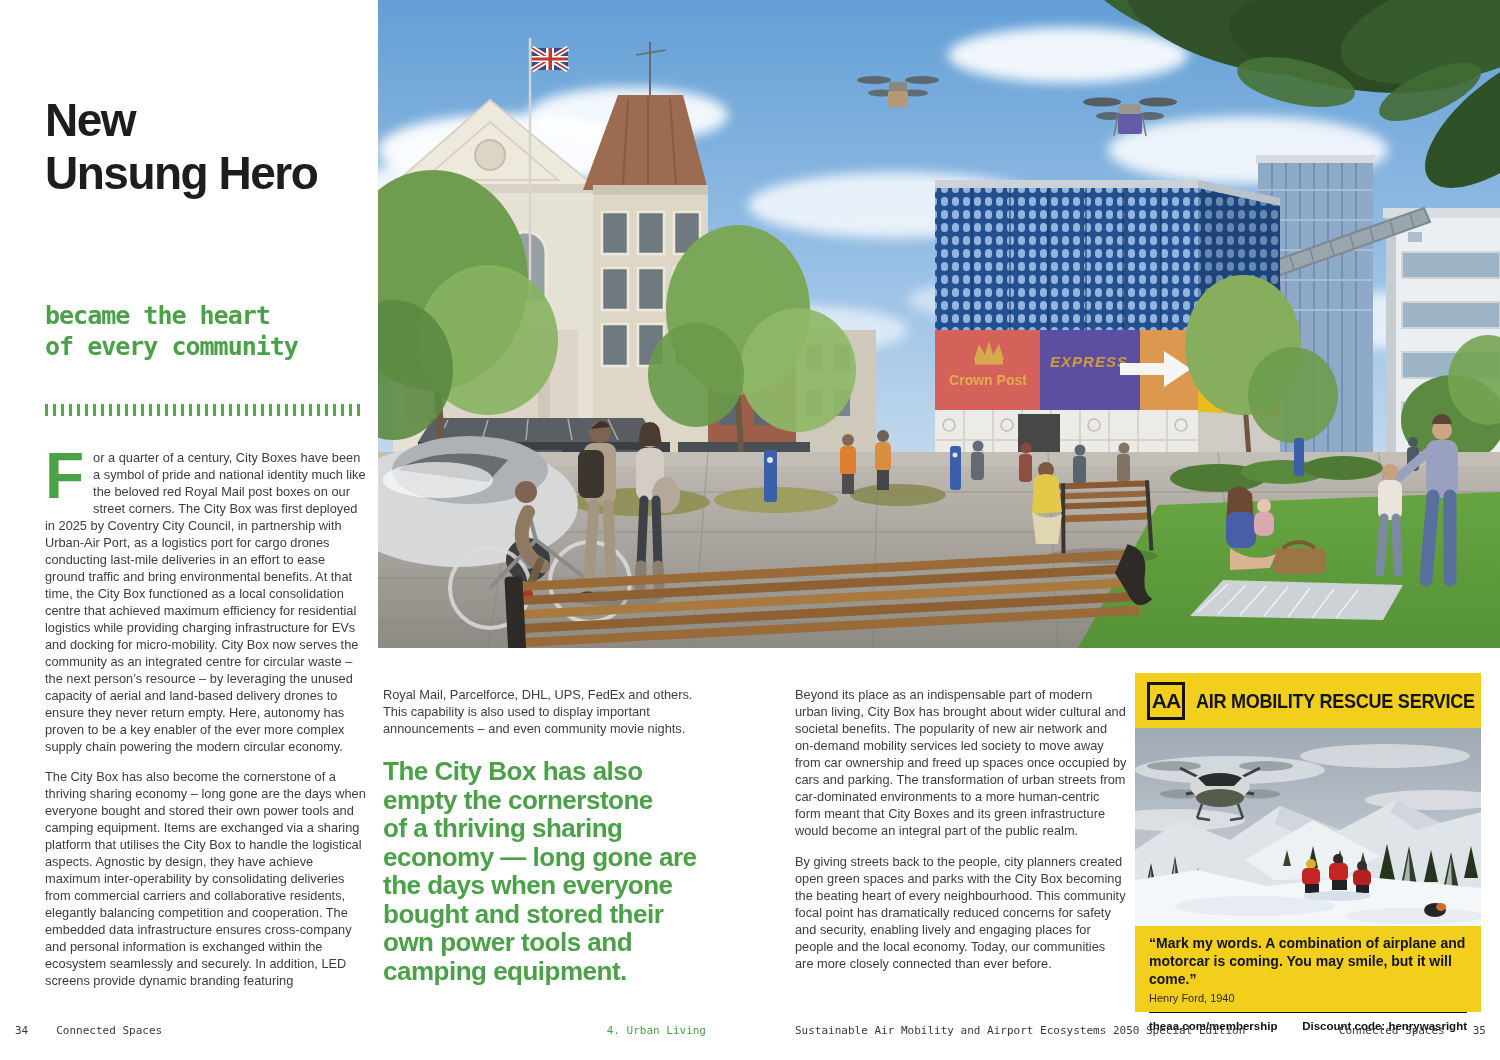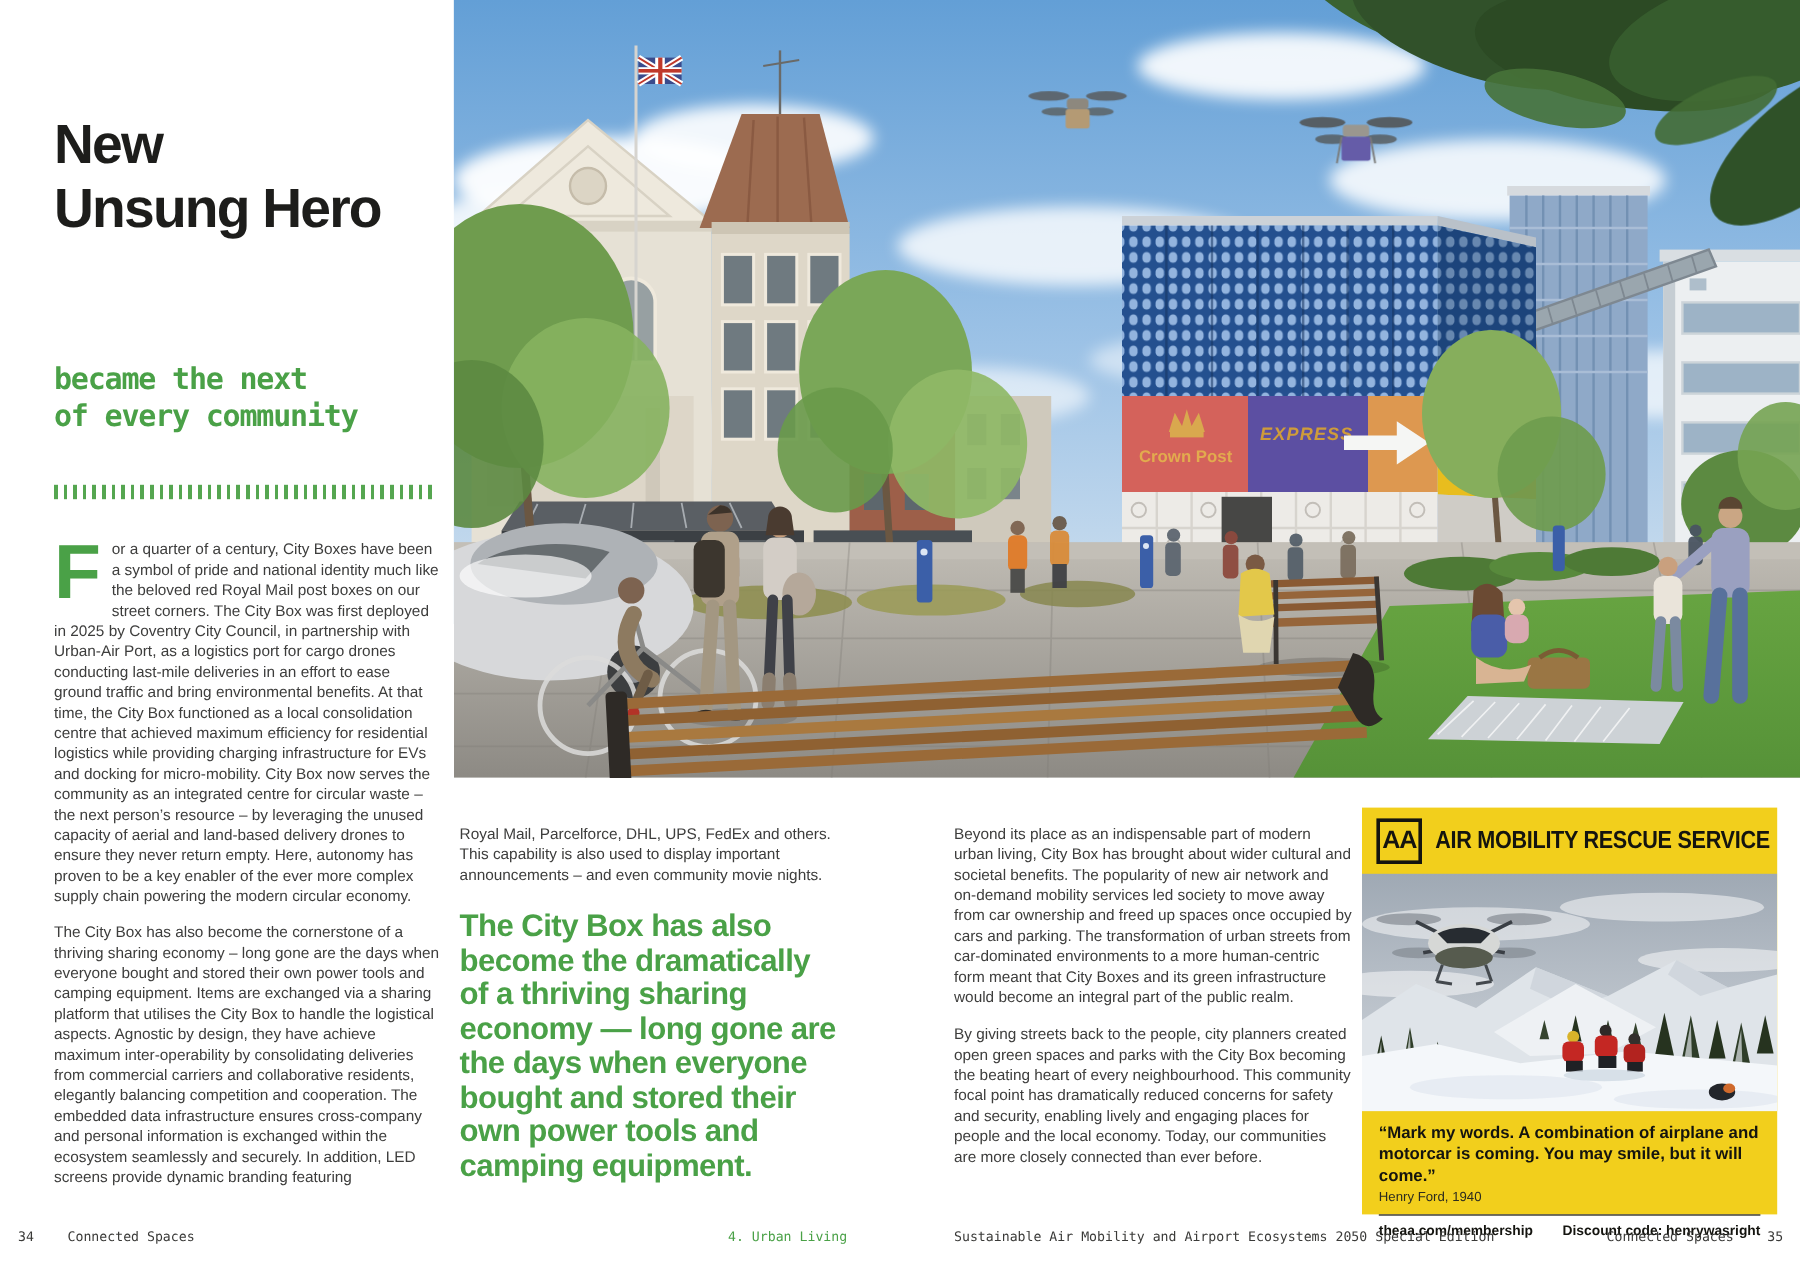--- a/index.html
+++ b/index.html
@@ -85,21 +85,21 @@
 <body>
 
 <div class="page">
 
   <h1 class="headline">
     <span>New</span>
     <span>Unsung Hero</span>
   </h1>
 
   <div class="subtitle">
-    <span>became the next</span>
+    <span>became the heart</span>
     <span>of every community</span>
   </div>
 
   <div class="tick-divider"></div>
 
   <p class="body-copy para1"><span class="dropcap">F</span><span>or a quarter of a century, City Boxes have been a symbol of pride and national identity much like the beloved red Royal Mail post boxes on our street corners. The City Box was first deployed in 2025 by Coventry City Council, in partnership with Urban-Air Port, as a logistics port for cargo drones conducting last-mile deliveries in an effort to ease ground traffic and bring environmental benefits. At that time, the City Box functioned as a local consolidation centre that achieved maximum efficiency for residential logistics while providing charging infrastructure for EVs and docking for micro-mobility. City Box now serves the community as an integrated centre for circular waste – the next person’s resource – by leveraging the unused capacity of aerial and land-based delivery drones to ensure they never return empty. Here, autonomy has proven to be a key enabler of the ever more complex supply chain powering the modern circular economy.</span></p>
 
   <p class="body-copy para2">The City Box has also become the cornerstone of a thriving sharing economy – long gone are the days when everyone bought and stored their own power tools and camping equipment. Items are exchanged via a sharing platform that utilises the City Box to handle the logistical aspects. Agnostic by design, they have achieve maximum inter-operability by consolidating deliveries from commercial carriers and collaborative residents, elegantly balancing competition and cooperation. The embedded data infrastructure ensures cross-company and personal information is exchanged within the ecosystem seamlessly and securely. In addition, LED screens provide dynamic branding featuring</p>
 
   <div class="hero">
@@ -483,21 +483,21 @@
         <ellipse cx="1052" cy="92" rx="55" ry="20" fill="#42empty" opacity="0"></ellipse>
         <ellipse cx="1052" cy="92" rx="55" ry="20" fill="#426b34" transform="rotate(-24 1052 92)" opacity=".9"></ellipse>
       </g>
     </svg>
   </div>
 
   <p class="body-copy col2-para">Royal Mail, Parcelforce, DHL, UPS, FedEx and others. This capability is also used to display important announcements – and even community movie nights.</p>
 
   <div class="pullquote">
     <span>The City Box has also</span>
-    <span>become the dramatically</span>
+    <span>empty the cornerstone</span>
     <span>of a thriving sharing</span>
     <span>economy — long gone are</span>
     <span>the days when everyone</span>
     <span>bought and stored their</span>
     <span>own power tools and</span>
     <span>camping equipment.</span>
   </div>
 
   <p class="body-copy col3-para1">Beyond its place as an indispensable part of modern urban living, City Box has brought about wider cultural and societal benefits. The popularity of new air network and on-demand mobility services led society to move away from car ownership and freed up spaces once occupied by cars and parking. The transformation of urban streets from car-dominated environments to a more human-centric form meant that City Boxes and its green infrastructure would become an integral part of the public realm.</p>
   <p class="body-copy col3-para2">By giving streets back to the people, city planners created open green spaces and parks with the City Box becoming the beating heart of every neighbourhood. This community focal point has dramatically reduced concerns for safety and security, enabling lively and engaging places for people and the local economy. Today, our communities are more closely connected than ever before.</p>

